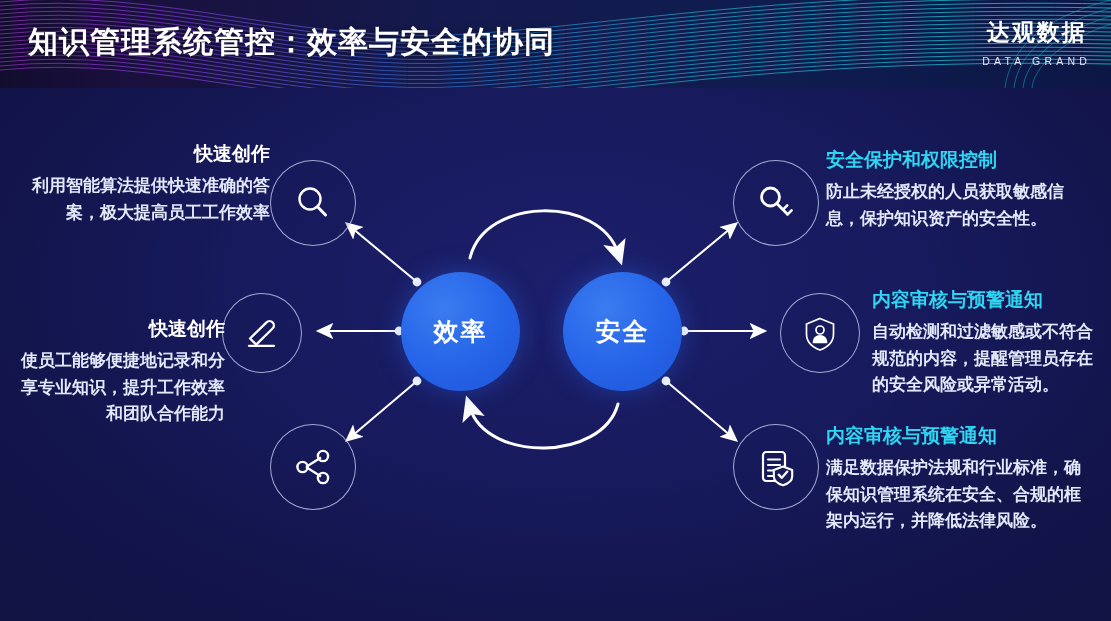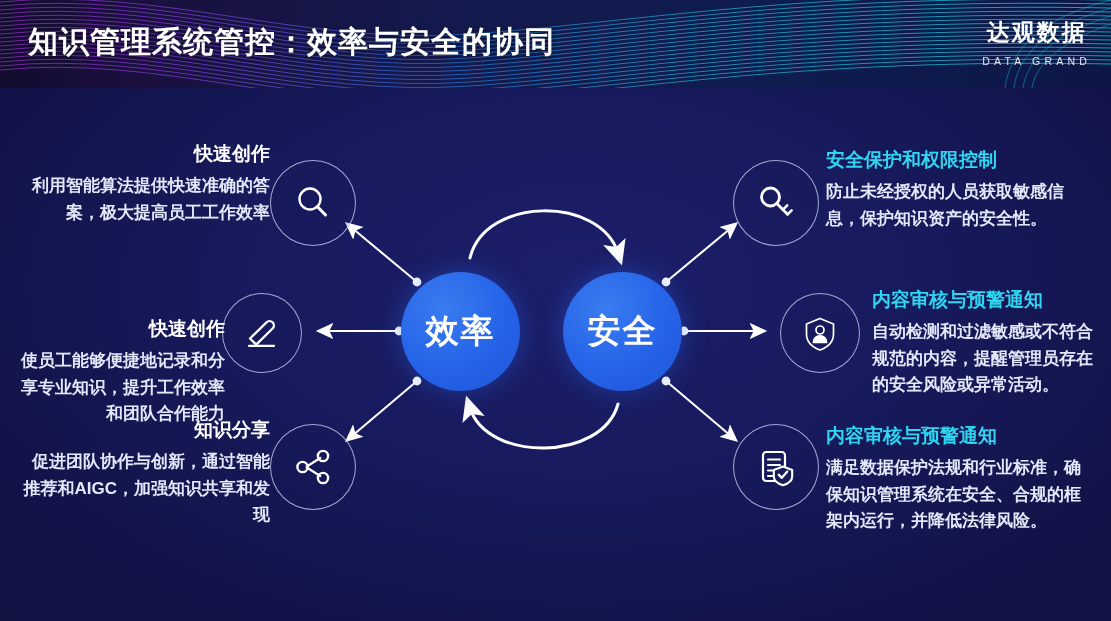--- a/index.html
+++ b/index.html
@@ -50,21 +50,21 @@
   
   #diagram {
     position: absolute; left: 0; top: 0;
     width: 1111px; height: 621px;
   }
   
   .core {
     position: absolute;
     border-radius: 50%;
     display: flex; align-items: center; justify-content: center;
-    color: #fff; font-size: 33px; font-weight: bold;
+    color: #fff; font-size: 25px; font-weight: bold;
     letter-spacing: 2px;
     box-shadow: 0 0 26px rgba(42,99,232,.42);
   }
   .core-eff {
     left: 401px; top: 272px; width: 119px; height: 119px;
     background: radial-gradient(circle at 36% 30%, #3a7cf0 0%, #2563e8 55%, #1f55d6 100%);
   }
   .core-sec {
     left: 563px; top: 272px; width: 119px; height: 119px;
     background: radial-gradient(circle at 36% 30%, #3a7cf0 0%, #2563e8 55%, #1f55d6 100%);
@@ -231,24 +231,20 @@
   </div>
 
   <div class="block left" style="left:20px;top:142px;width:250px;">
     <div class="b-title">快速创作</div>
     <div class="b-desc">利用智能算法提供快速准确的答案，极大提高员工工作效率</div>
   </div>
   <div class="block left" style="left:10px;top:281px;width:215px;margin-top:36px;">
     <div class="b-title">快速创作</div>
     <div class="b-desc">使员工能够便捷地记录和分享专业知识，提升工作效率和团队合作能力</div>
   </div>
-  <div class="block left" style="left:18px;top:418px;width:252px;">
-    <div class="b-title">知识分享</div>
-    <div class="b-desc">促进团队协作与创新，通过智能推荐和AIGC，加强知识共享和发现</div>
-  </div>
 
   <div class="block right" style="left:826px;top:148px;width:268px;">
     <div class="b-title">安全保护和权限控制</div>
     <div class="b-desc">防止未经授权的人员获取敏感信息，保护知识资产的安全性。</div>
   </div>
   <div class="block right" style="left:872px;top:288px;width:228px;">
     <div class="b-title">内容审核与预警通知</div>
     <div class="b-desc">自动检测和过滤敏感或不符合规范的内容，提醒管理员存在的安全风险或异常活动。</div>
   </div>
   <div class="block right" style="left:826px;top:424px;width:270px;">

